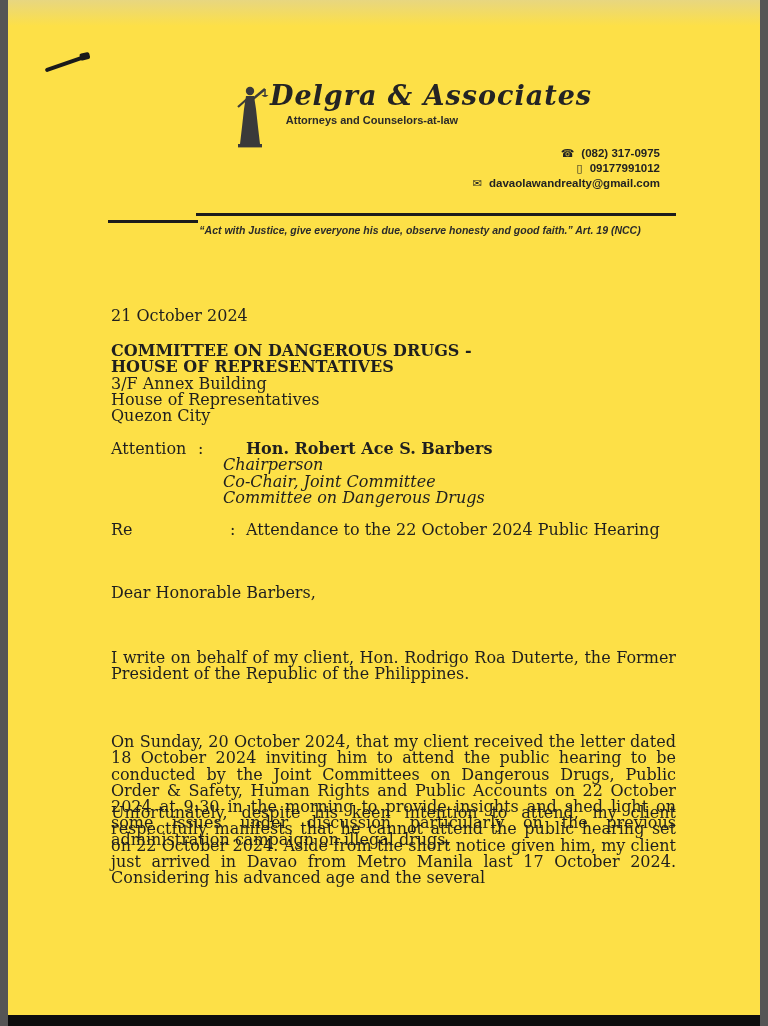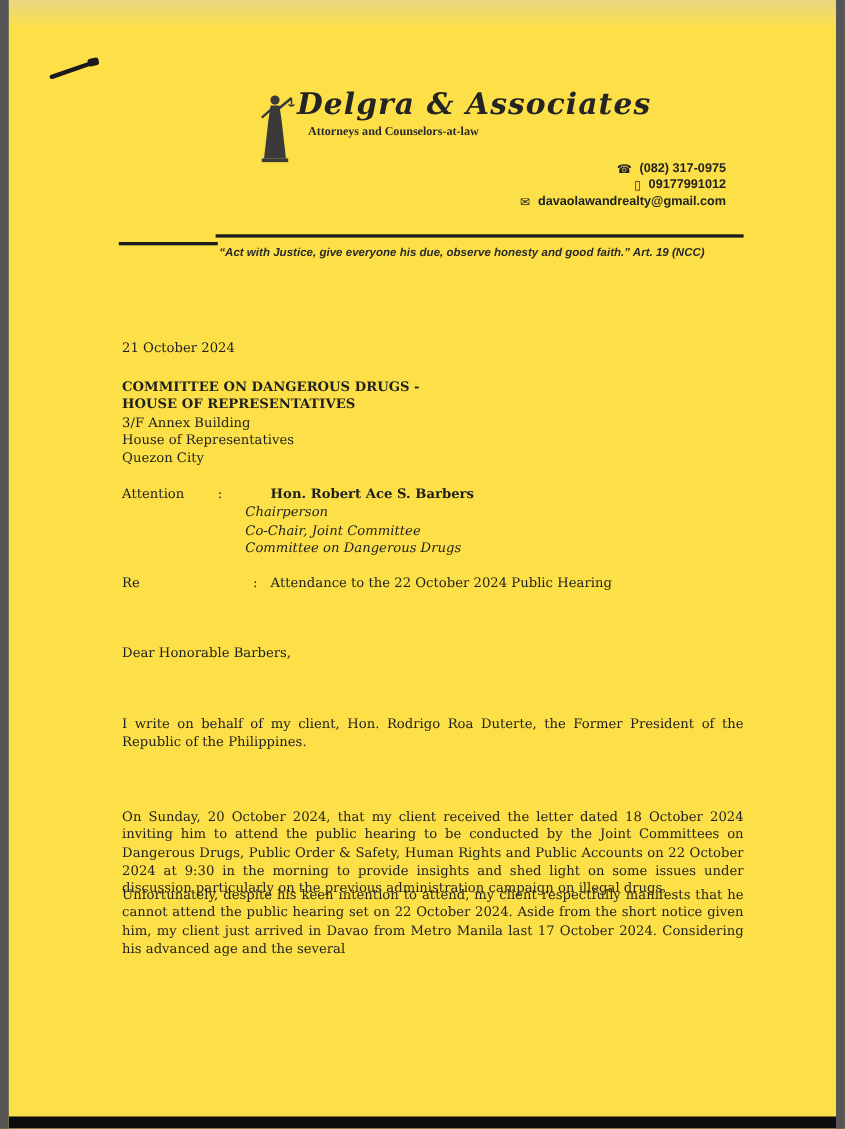--- a/index.html
+++ b/index.html
@@ -30,23 +30,23 @@
 
   
   .logo { position:absolute; left:226px; top:83px; }
   .firm-name {
     position:absolute; left:262px; top:80px; width:240px;
     font-family:"DejaVu Serif", serif; font-style:italic; font-weight:bold;
     font-size:27px; text-align:center; letter-spacing:1px; color:#242424;
     white-space:nowrap;
   }
   .firm-tagline {
-    position:absolute; left:272px; top:114px; width:240px;
-    font-family:Liberation Serif, serif; font-size:11px; font-weight:600;
-    text-align:left; color:#2a2a2a;
+    position:absolute; left:244px; top:114px; width:240px;
+    font-family:Liberation Sans, sans-serif; font-size:11px; font-weight:600;
+    text-align:center; color:#2a2a2a;
   }
   .contact-left {
     position:absolute; left:103px; top:147px;
     font-family:"Liberation Sans", sans-serif; font-size:11px; line-height:14.5px;
     color:#262626;
   }
   .contact-right {
     position:absolute; right:100px; top:146px;
     font-family:"Liberation Sans", sans-serif; font-size:11.5px; font-weight:bold;
     line-height:15px; color:#222; text-align:right;
@@ -55,21 +55,21 @@
   .contact-right .icon { font-family:"DejaVu Sans", sans-serif; font-weight:normal; font-size:11px; }
   .rule-long  { position:absolute; left:188px; top:213px; width:480px; height:3px; background:#1c1c1c; }
   .rule-short { position:absolute; left:100px; top:220px; width:90px;  height:3px; background:#1c1c1c; }
   .motto {
     position:absolute; left:0; top:224px; width:768px; text-align:center;
     font-family:"Liberation Sans", sans-serif; font-style:italic; font-weight:600;
     font-size:10.5px; color:#2b2b2b;padding-left:28px;
   }
 
   
-  .abs { position:absolute; left:103px; width:565px; font-size:12px; line-height:16.3px; }
+  .abs { position:absolute; left:103px; width:565px; font-size:16px; line-height:16.3px; }
   .date-line      { top:308px; }
   .recipient      { top:343px; }
   .recipient .bold{ font-weight:bold; }
   .attention      { top:441px; }
   .attn-row  { display:flex; }
   .attn-label{ width:87px; }
   .attn-colon{ width:48px; }
   .attn-name { font-weight:bold; }
   .attn-title{ margin-left:112px; font-style:italic; }
   .re-line   { top:522px; display:flex; }

